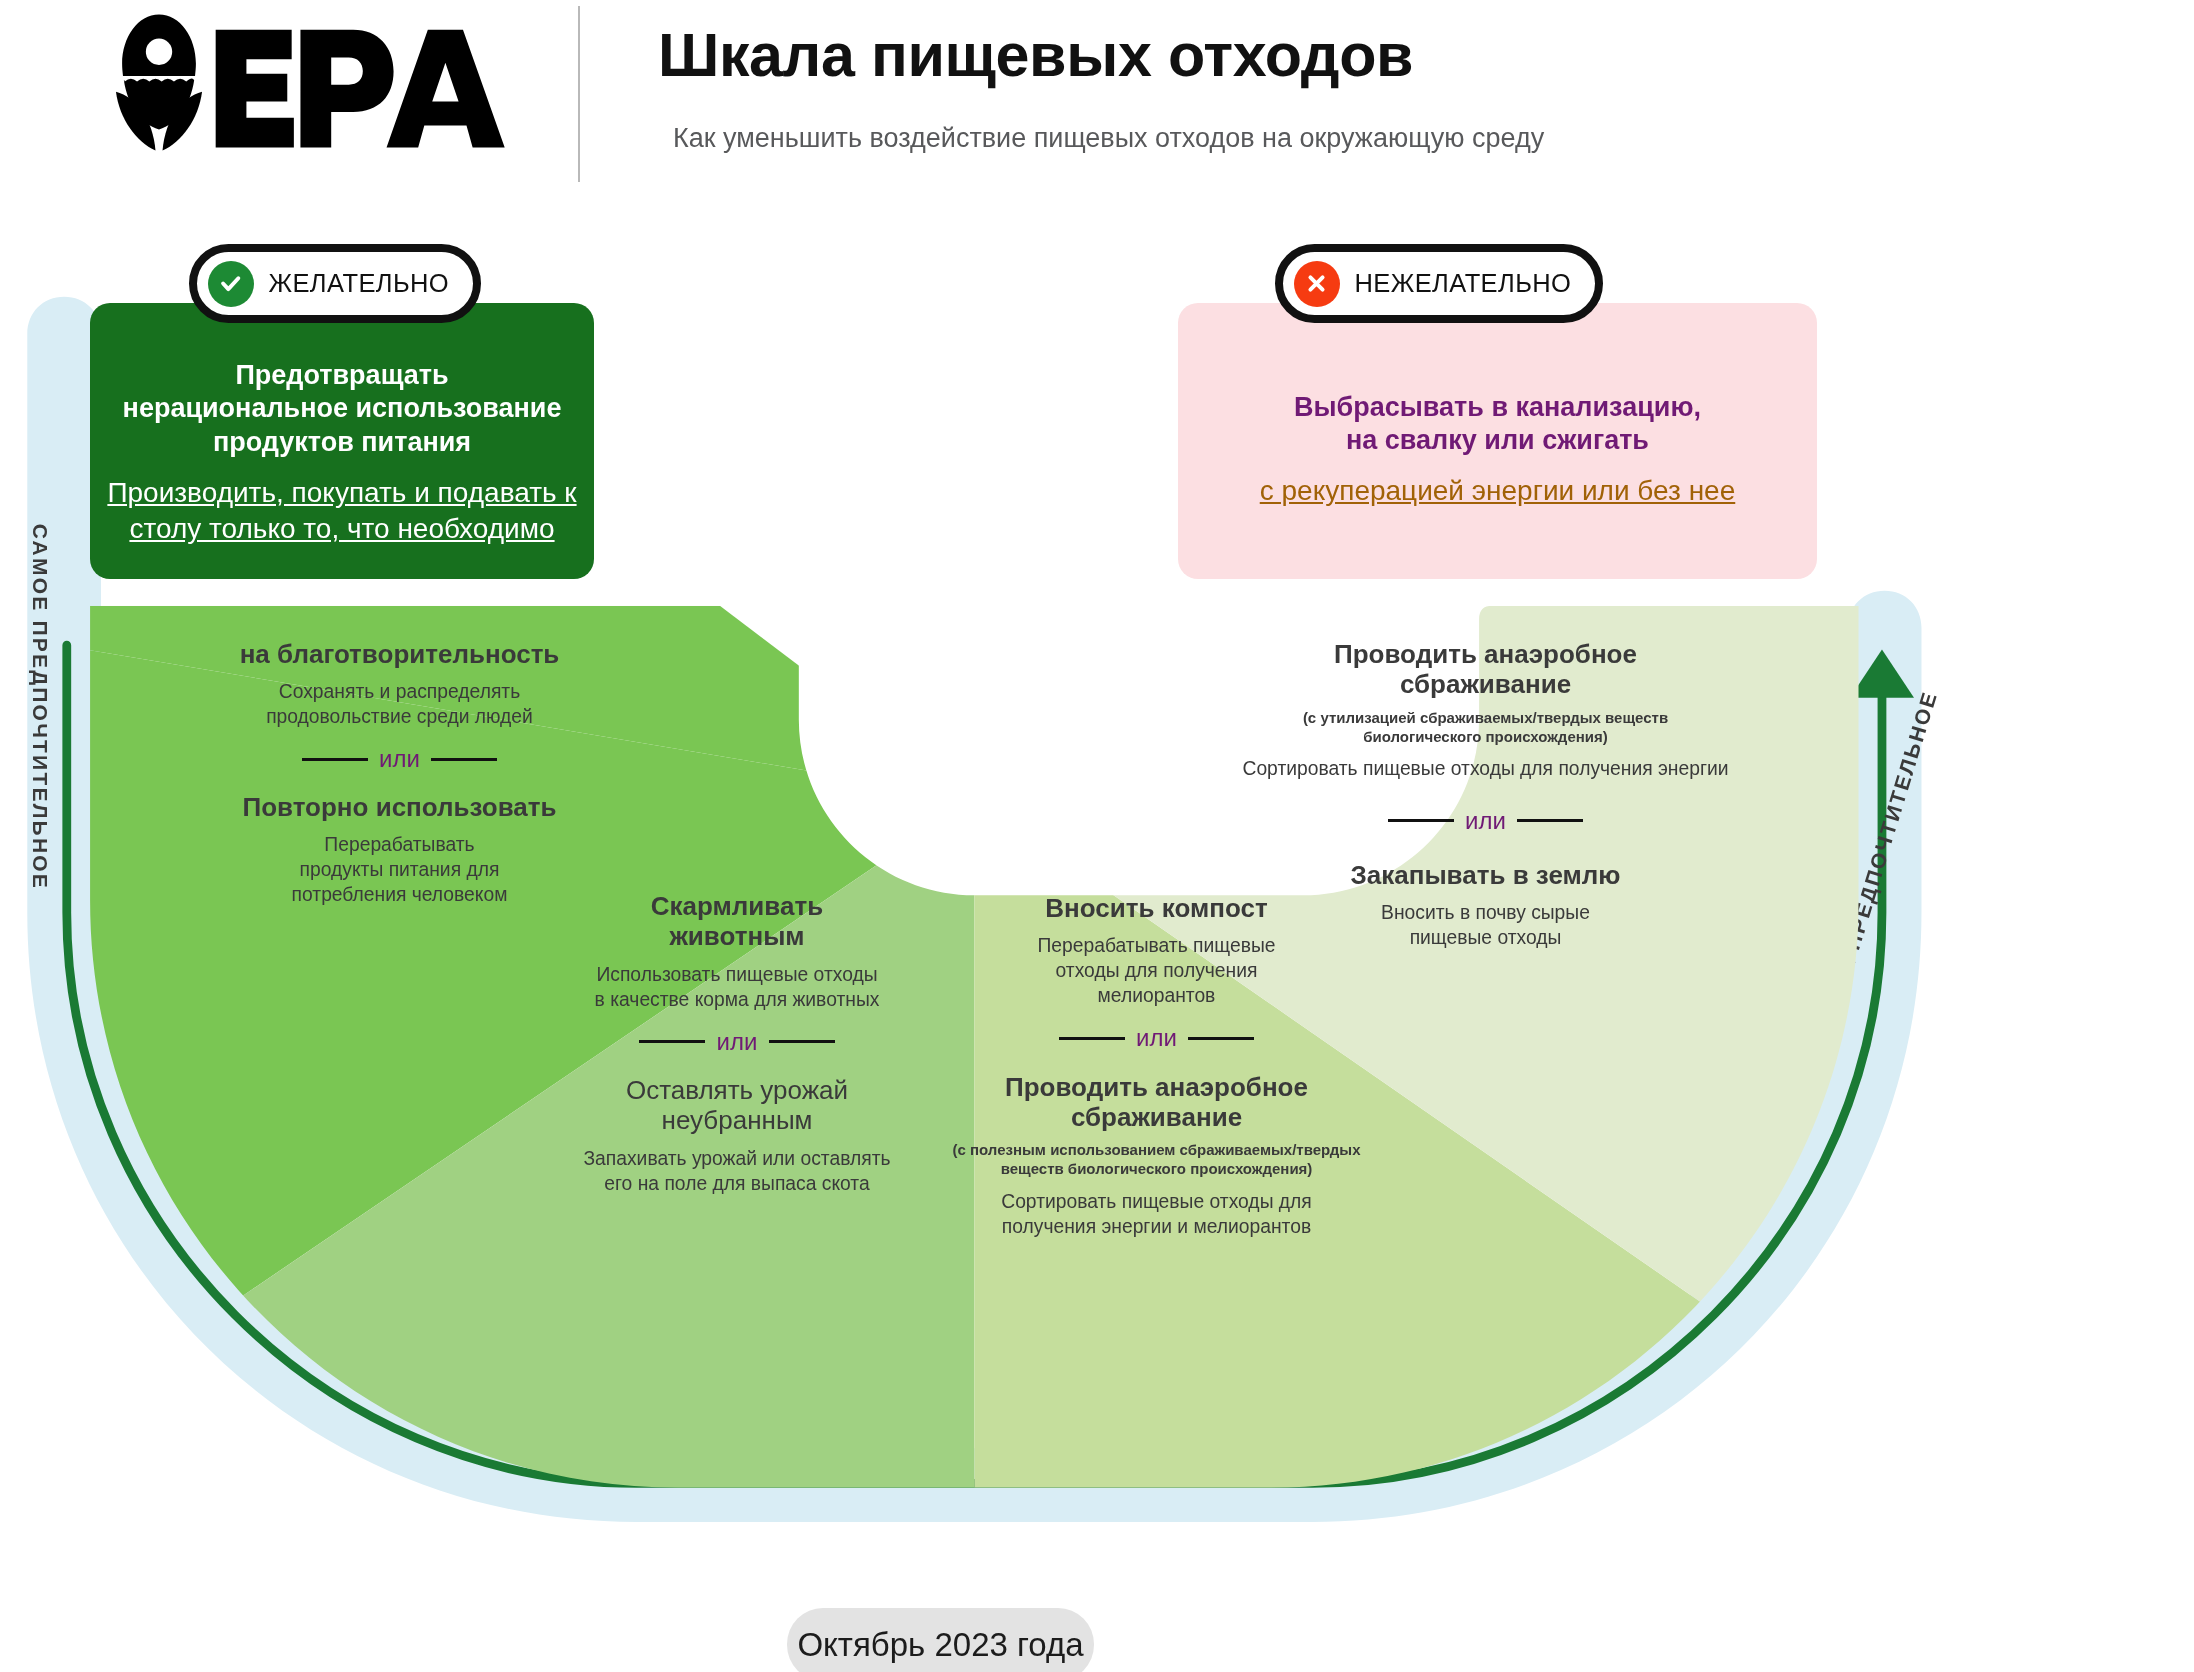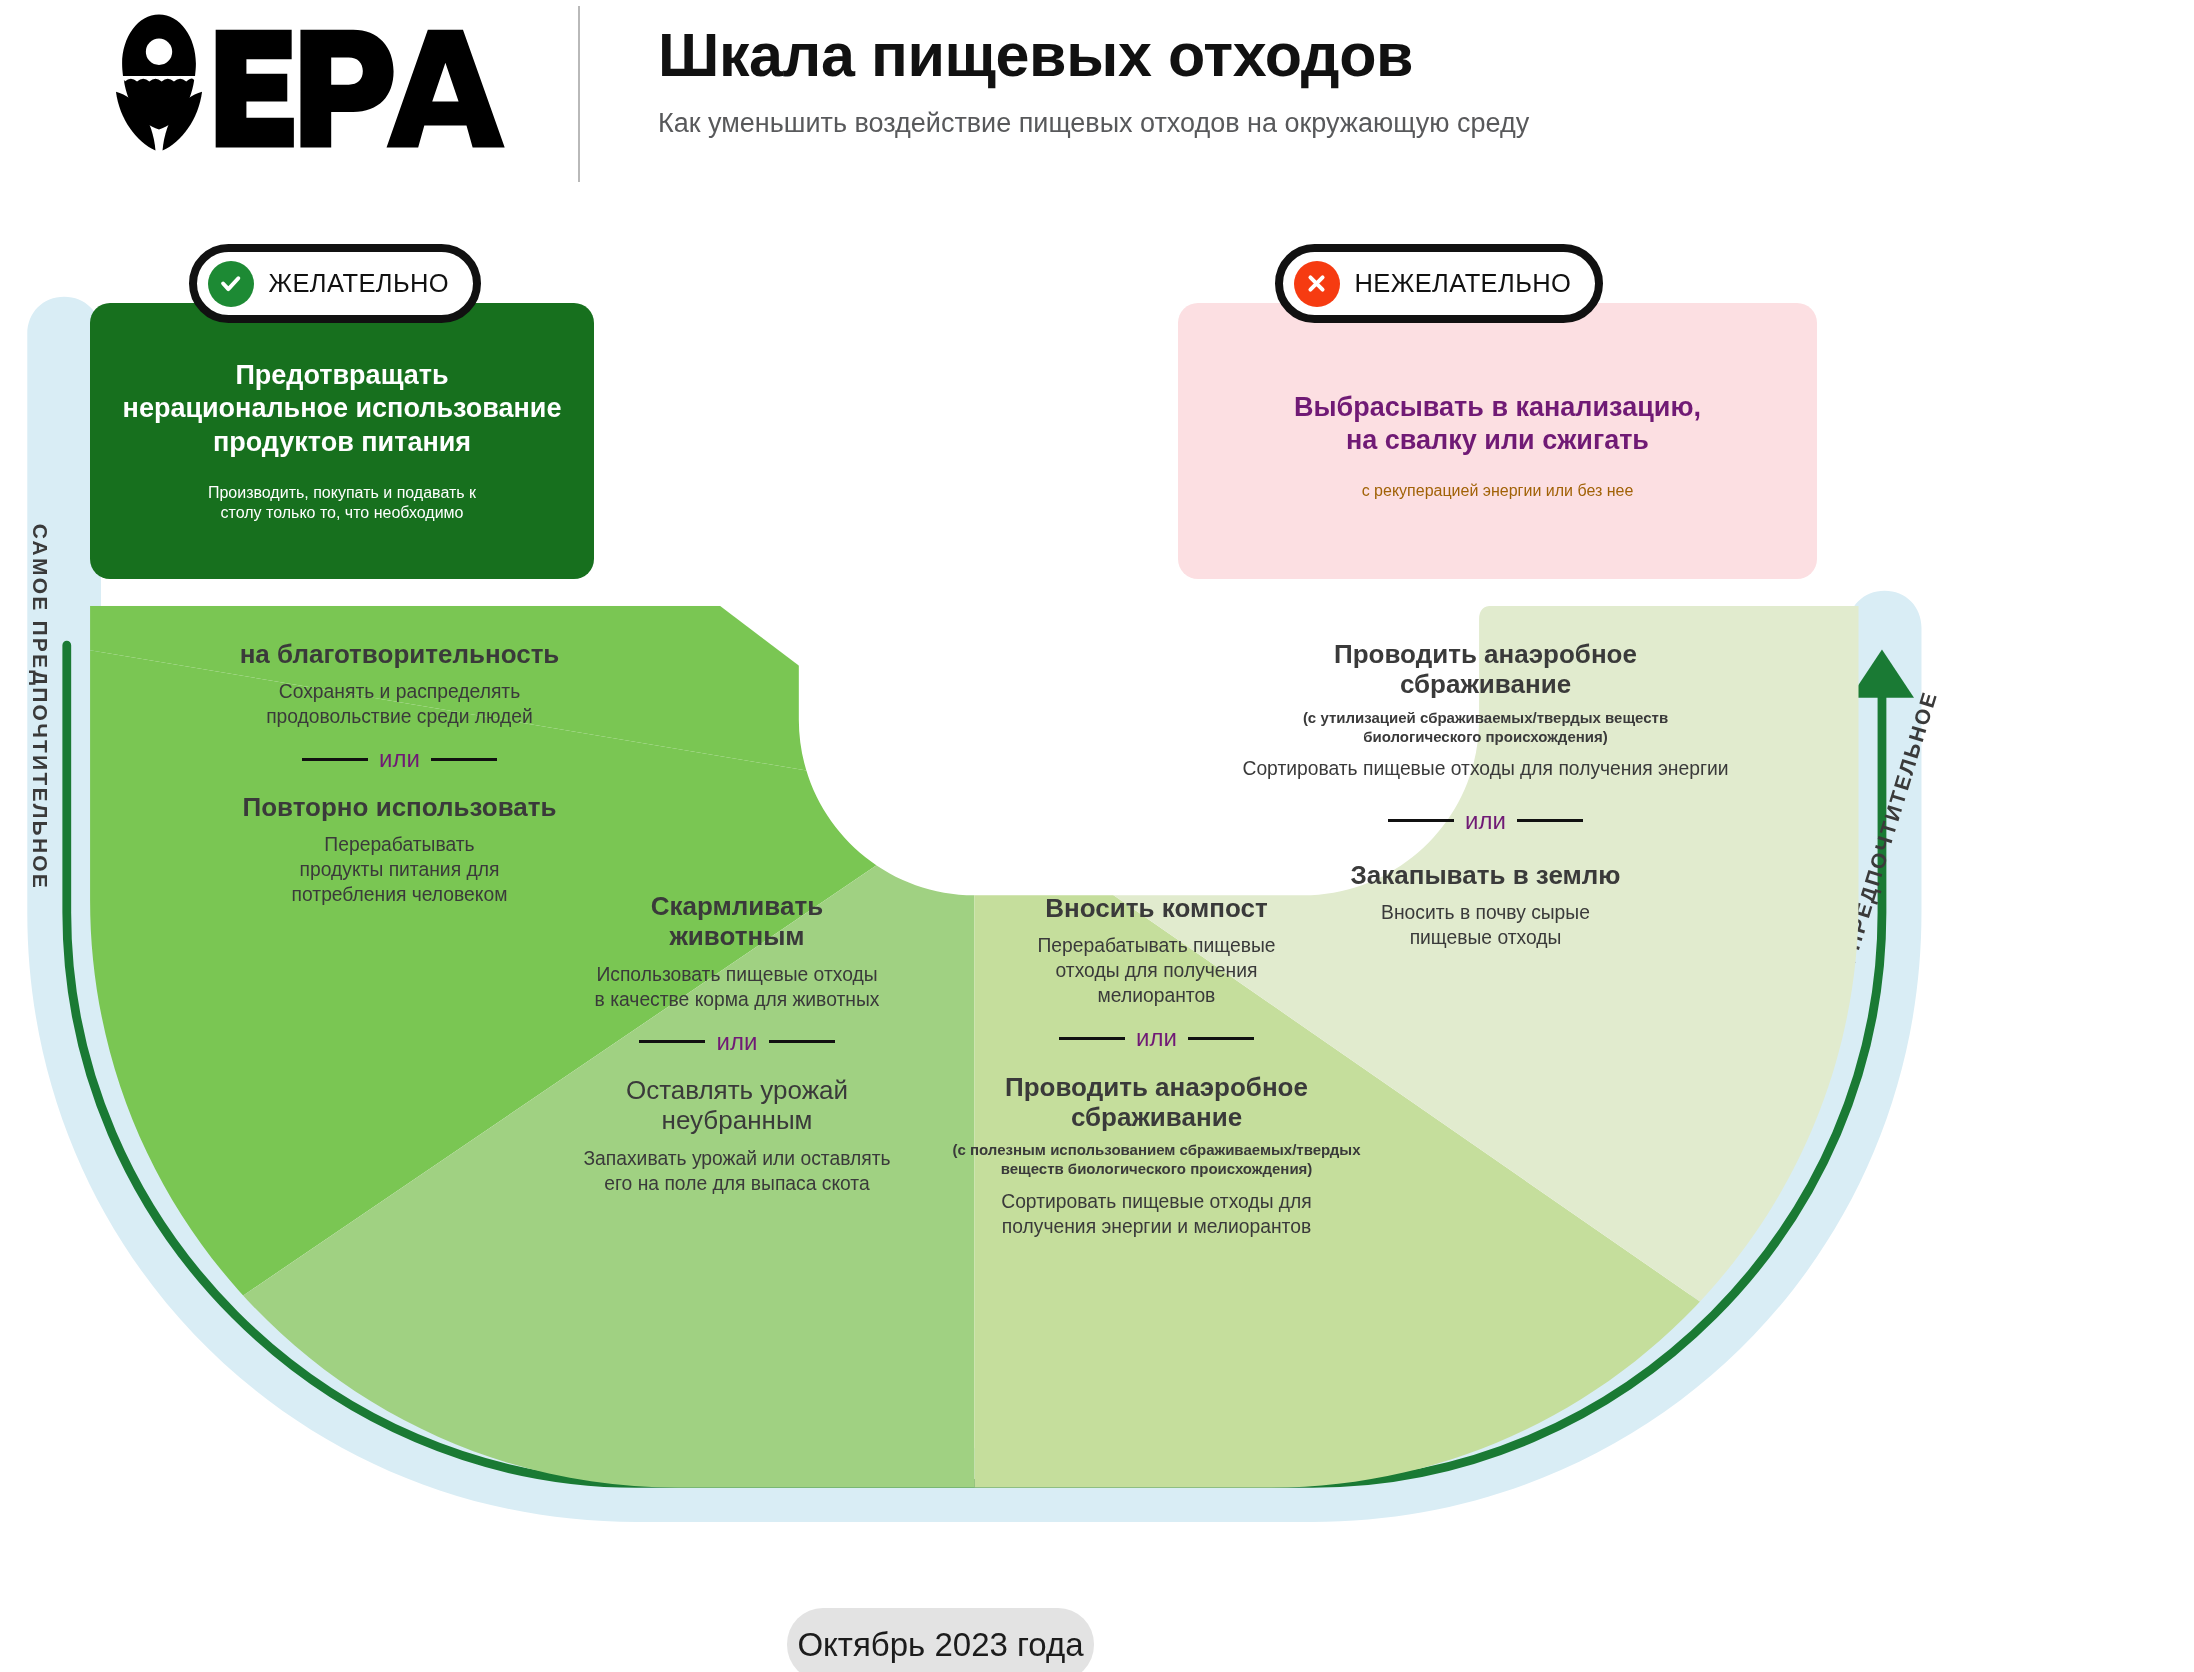--- a/index.html
+++ b/index.html
@@ -19,21 +19,21 @@
   .logo-svg{position:absolute;left:0;top:0;}
   .header-divider{
     position:absolute;left:578px;top:6.1px;width:2.2px;height:176px;background:#b9b9b9;
   }
   .header-text{position:absolute;left:658px;top:23px;width:1448px;}
   .title{
     font-size:61px;font-weight:bold;color:#111111;letter-spacing:-0.4px;
     line-height:1.08;margin:0;white-space:nowrap;
   }
   .subtitle{
-    font-size:27px;color:#58595b;margin:0;padding-top:19.3px;white-space:nowrap;
+    font-size:27px;color:#58595b;margin:15px;padding-top:19.3px;white-space:nowrap;
   }
 
   
   .band-svg{position:absolute;left:0;top:0;}
 
   
   .side-label{
     position:absolute;
     font-size:21px;font-weight:bold;letter-spacing:2.2px;color:#3a3a3a;
     white-space:nowrap;
@@ -60,21 +60,21 @@
   }
   .card-bad{
     left:1178px;top:303px;width:639px;height:276px;background:#FCDFE2;
   }
   .card-title{
     font-size:27px;font-weight:bold;line-height:1.24;margin:0;
   }
   .card-good .card-title{color:#ffffff;padding-top:56px;}
   .card-bad .card-title{color:#701a75;padding-top:88px;}
   .card-sub{
-    font-size:16px;line-height:1.28;margin:12px;padding-top:11.4px;
+    font-size:28px;line-height:1.28;margin:4px;padding-top:11.4px;text-decoration:underline;
   }
   .card-good .card-sub{color:#ffffff;}
   .card-bad .card-sub{color:#a16207;}
 
   
   .badge{
     position:absolute;height:79px;border-radius:40px;
     background:#ffffff;border:8.8px solid #111111;
     display:flex;align-items:center;box-sizing:border-box;
     padding:0 24px 0 10.5px;z-index:30;

